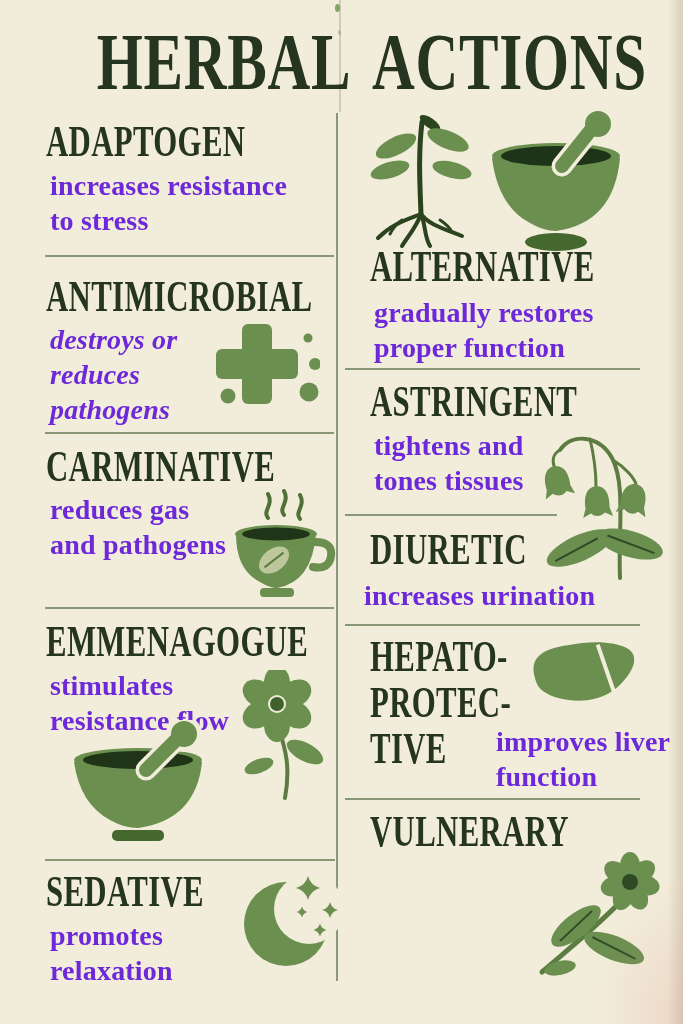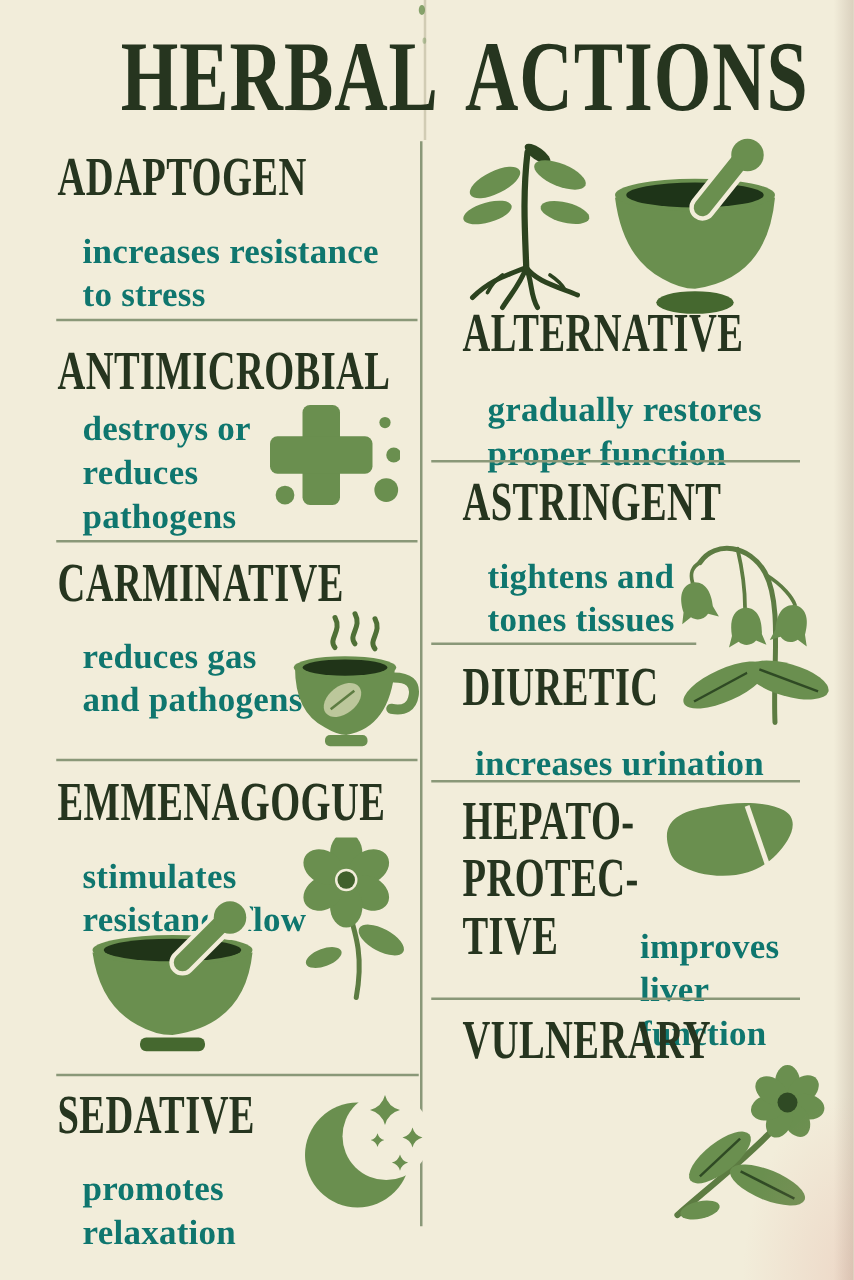--- a/index.html
+++ b/index.html
@@ -14,22 +14,22 @@
     display:inline-block;font-weight:bold;font-size:80px;line-height:1;
     letter-spacing:1px;word-spacing:16px;white-space:nowrap;
     transform:scaleX(0.74);color:#26351f;
   }
   .term{
     position:absolute;margin:0;font-weight:bold;font-size:44px;line-height:1;
     white-space:nowrap;letter-spacing:0.5px;color:#26351f;
     transform:scaleX(0.70);transform-origin:left top;
   }
   .def{
-    position:absolute;margin:16px;font-weight:700;font-size:28px;line-height:35px;
-    letter-spacing:0.2px;color:#0f766e;white-space:pre-line;
+    position:absolute;margin:0;font-weight:700;font-size:28px;line-height:35px;
+    letter-spacing:0.2px;color:#6d28d9;white-space:pre-line;
   }
   .hr{position:absolute;height:2px;background:#8a9878;}
   .vr{position:absolute;width:2px;background:#8a9878;}
   .crease{position:absolute;left:339px;top:0;width:2px;height:112px;background:rgba(150,142,110,0.35);}
   .speck{position:absolute;background:rgba(106,143,79,0.8);border-radius:50%;}
   .edge-shadow{position:absolute;right:0;top:0;width:16px;height:1024px;
     background:linear-gradient(to right, rgba(0,0,0,0), rgba(130,105,90,0.22));}
   .corner-tint{position:absolute;right:0;bottom:0;width:90px;height:150px;
     background:radial-gradient(ellipse at bottom right, rgba(220,150,140,0.25), rgba(0,0,0,0) 70%);}
   svg{position:absolute;display:block;}
@@ -48,21 +48,21 @@
   </div>
 
   <div class="vr" style="left:336px;top:113px;height:868px;"></div>
 
   <h2 class="term" style="left:46px;top:120px;">ADAPTOGEN</h2>
   <p class="def" style="left:50px;top:168px;">increases resistance
 to stress</p>
   <div class="hr" style="left:45px;top:255px;width:289px;"></div>
 
   <h2 class="term" style="left:46px;top:275px;">ANTIMICROBIAL</h2>
-  <p class="def" style="left:50px;top:310px;">destroys or
+  <p class="def" style="left:50px;top:322px;font-style:italic;">destroys or
 reduces
 pathogens</p>
   <svg style="left:216px;top:324px;" width="104" height="84" viewBox="0 0 104 84">
     <rect x="26" y="0" width="30" height="80" rx="6" fill="#6a8f4f"></rect>
     <rect x="0" y="25" width="82" height="30" rx="6" fill="#6a8f4f"></rect>
     <circle cx="92" cy="14" r="4.5" fill="#6a8f4f"></circle>
     <circle cx="99" cy="40" r="6" fill="#6a8f4f"></circle>
     <circle cx="93" cy="68" r="9.5" fill="#6a8f4f"></circle>
     <circle cx="12" cy="72" r="7.5" fill="#6a8f4f"></circle>
   </svg>

